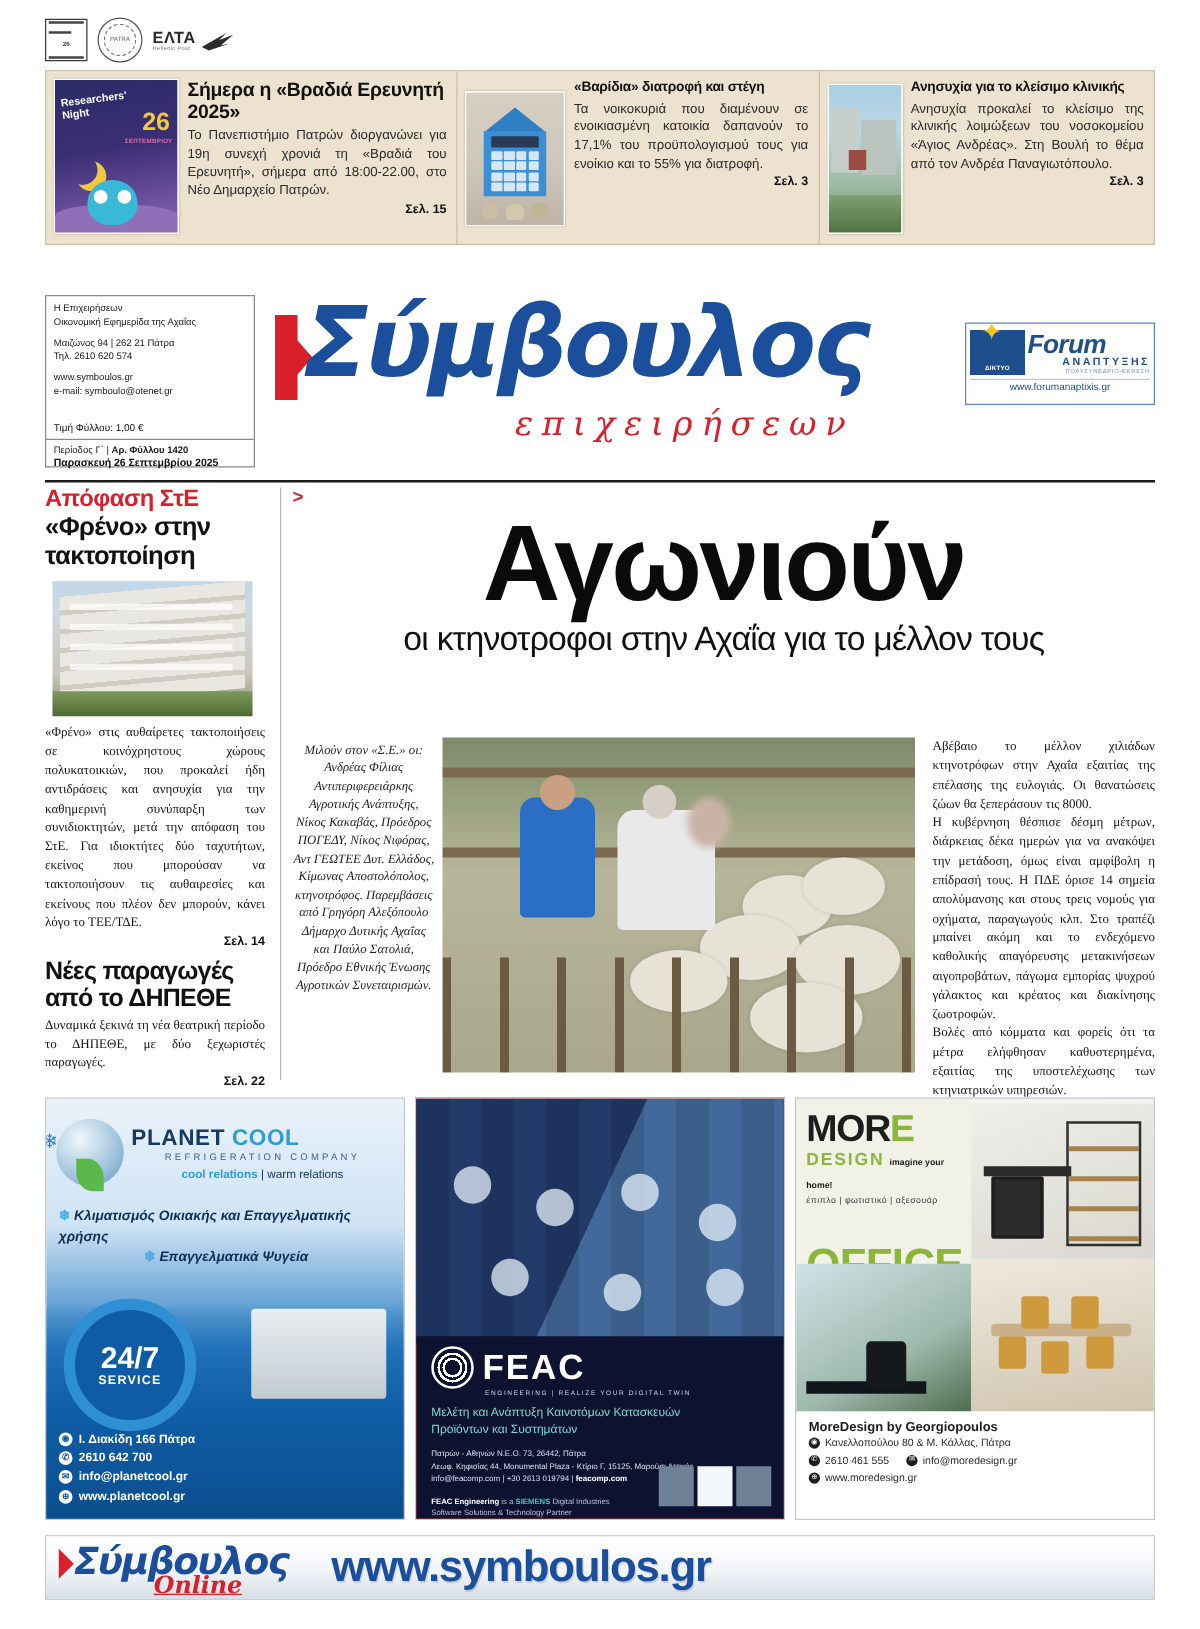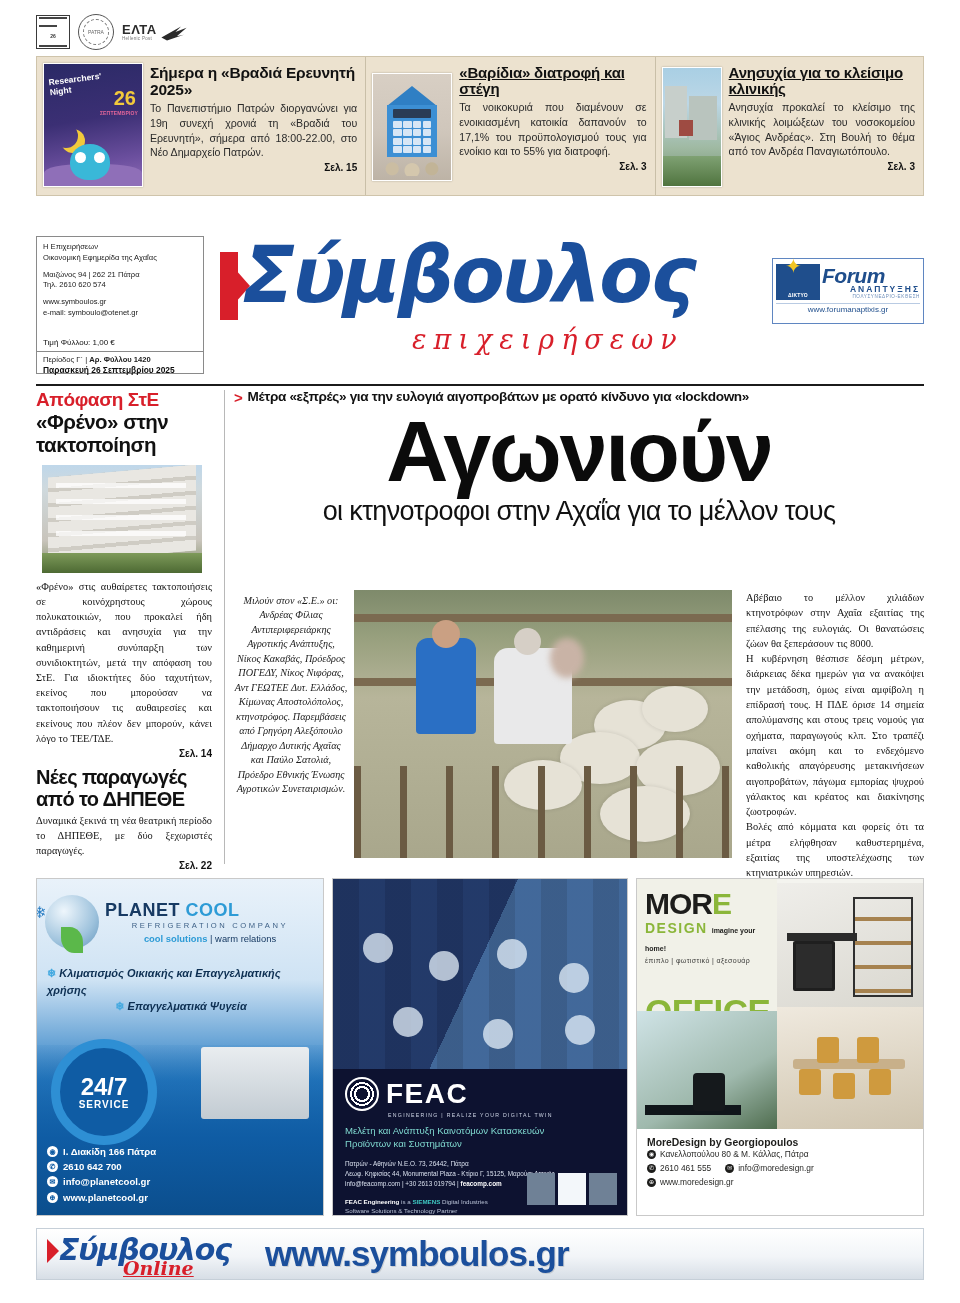--- a/index.html
+++ b/index.html
@@ -35,21 +35,21 @@
   .teaser{position:relative;box-sizing:border-box;padding:6px 8px 4px 6px;display:flex;gap:7px;}
   .teaser.t1{width:330px;border-right:1px solid #c9bfa8;}
   .teaser.t2{width:290px;border-right:1px solid #c9bfa8;}
   .teaser.t3{width:268px;}
   .t-thumb{flex:0 0 auto;border:1px solid #fff;box-shadow:0 0 2px rgba(0,0,0,.25);overflow:hidden;position:relative;}
   .t1 .t-thumb{width:98px;height:122px;}
   .t2 .t-thumb{width:78px;height:106px;align-self:center;}
   .t3 .t-thumb{width:58px;height:118px;align-self:center;}
   .t-body{flex:1 1 auto;min-width:0;}
   .t-head{font-size:15.5px;font-weight:bold;line-height:1.08;letter-spacing:-.2px;color:#111;margin:2px 0 3px 0;}
-  .t2 .t-head,.t3 .t-head{font-size:15px;text-decoration:underline;}
+  .t2 .t-head,.t3 .t-head{font-size:11px;}
   .t-text{font-size:10.6px;line-height:1.38;color:#2a2a2a;text-align:justify;}
   .t-page{font-size:10px;font-weight:bold;text-align:right;margin-top:2px;color:#111;}
 
   
   .poster-rn{width:100%;height:100%;background:linear-gradient(170deg,#2b2a66 0%,#3b2f74 45%,#6b4f9e 78%,#8e6bb5 100%);position:relative;}
   .poster-rn .rn-title{position:absolute;left:5px;top:10px;color:#fff;font-size:8.5px;font-weight:bold;transform:rotate(-7deg);line-height:1.2;}
   .poster-rn .rn-26{position:absolute;right:6px;top:24px;color:#f2c93b;font-weight:bold;font-size:20px;line-height:1;}
   .poster-rn .rn-26s{position:absolute;right:4px;top:46px;color:#e4669a;font-size:5px;font-weight:bold;letter-spacing:.2px;}
   .poster-rn .rn-moon{position:absolute;left:10px;bottom:38px;width:24px;height:24px;border-radius:50%;box-shadow:7px 5px 0 0 #f2c93b;}
   .poster-rn .rn-owl{position:absolute;left:26px;bottom:6px;width:40px;height:36px;background:#39b8d8;border-radius:50% 50% 45% 45%;}
@@ -395,21 +395,20 @@
       <div class="left-head2">Νέες παραγωγές από το ΔΗΠΕΘΕ</div>
       <div class="left-body" style="margin-top:3px">Δυναμικά ξεκινά τη νέα θεατρική περίοδο το ΔΗΠΕΘΕ, με δύο ξεχωριστές παραγωγές.</div>
       <div class="sel">Σελ. 22</div>
     </div>
 
     <div class="vrule"></div>
 
     <div class="right-main">
       <div class="kicker-line">
         <span class="chev">&gt;</span>
-        <span>Μέτρα «εξπρές» για την ευλογιά αιγοπροβάτων με ορατό κίνδυνο για «lockdown»</span>
       </div>
       <div class="headline">Αγωνιούν</div>
       <div class="subhead">οι κτηνοτροφοι στην Αχαΐα για το μέλλον τους</div>
 
       <div class="story-grid">
         <div class="cap-col">Μιλούν στον «Σ.Ε.» οι: Ανδρέας Φίλιας Αντιπεριφερειάρκης Αγροτικής Ανάπτυξης, Νίκος Κακαβάς, Πρόεδρος ΠΟΓΕΔΥ, Νίκος Νιφόρας, Αντ ΓΕΩΤΕΕ Δυτ. Ελλάδος, Κίμωνας Αποστολόπολος, κτηνοτρόφος. Παρεμβάσεις από Γρηγόρη Αλεξόπουλο Δήμαρχο Δυτικής Αχαΐας και Παύλο Σατολιά, Πρόεδρο Εθνικής Ένωσης Αγροτικών Συνεταιρισμών.</div>
 
         <div class="story-photo">
           <div class="sp-rail" style="top:24px"></div>
           <div class="sp-rail" style="top:88px"></div>
@@ -443,21 +442,21 @@
       <div class="pc-logorow">
         <div class="pc-globe">
           <div class="flake">❄</div>
           <div class="leaf"></div>
         </div>
         <div style="flex:1">
           <div class="pc-name"><span>PLANET</span>
             <em>COOL</em></div>
           <div class="pc-refr">REFRIGERATION COMPANY</div>
           <div class="pc-slogan">
-            <b>cool solutions</b>
+            <b>cool relations</b>
             <span>|</span>
             <span>warm relations</span>
           </div>
         </div>
       </div>
       <div class="pc-bullets">
         <div><span class="fl">❄</span>
           <span>Κλιματισμός Οικιακής και Επαγγελματικής χρήσης</span></div>
         <div style="text-align:center"><span class="fl">❄</span>
           <span>Επαγγελματικά Ψυγεία</span></div>

